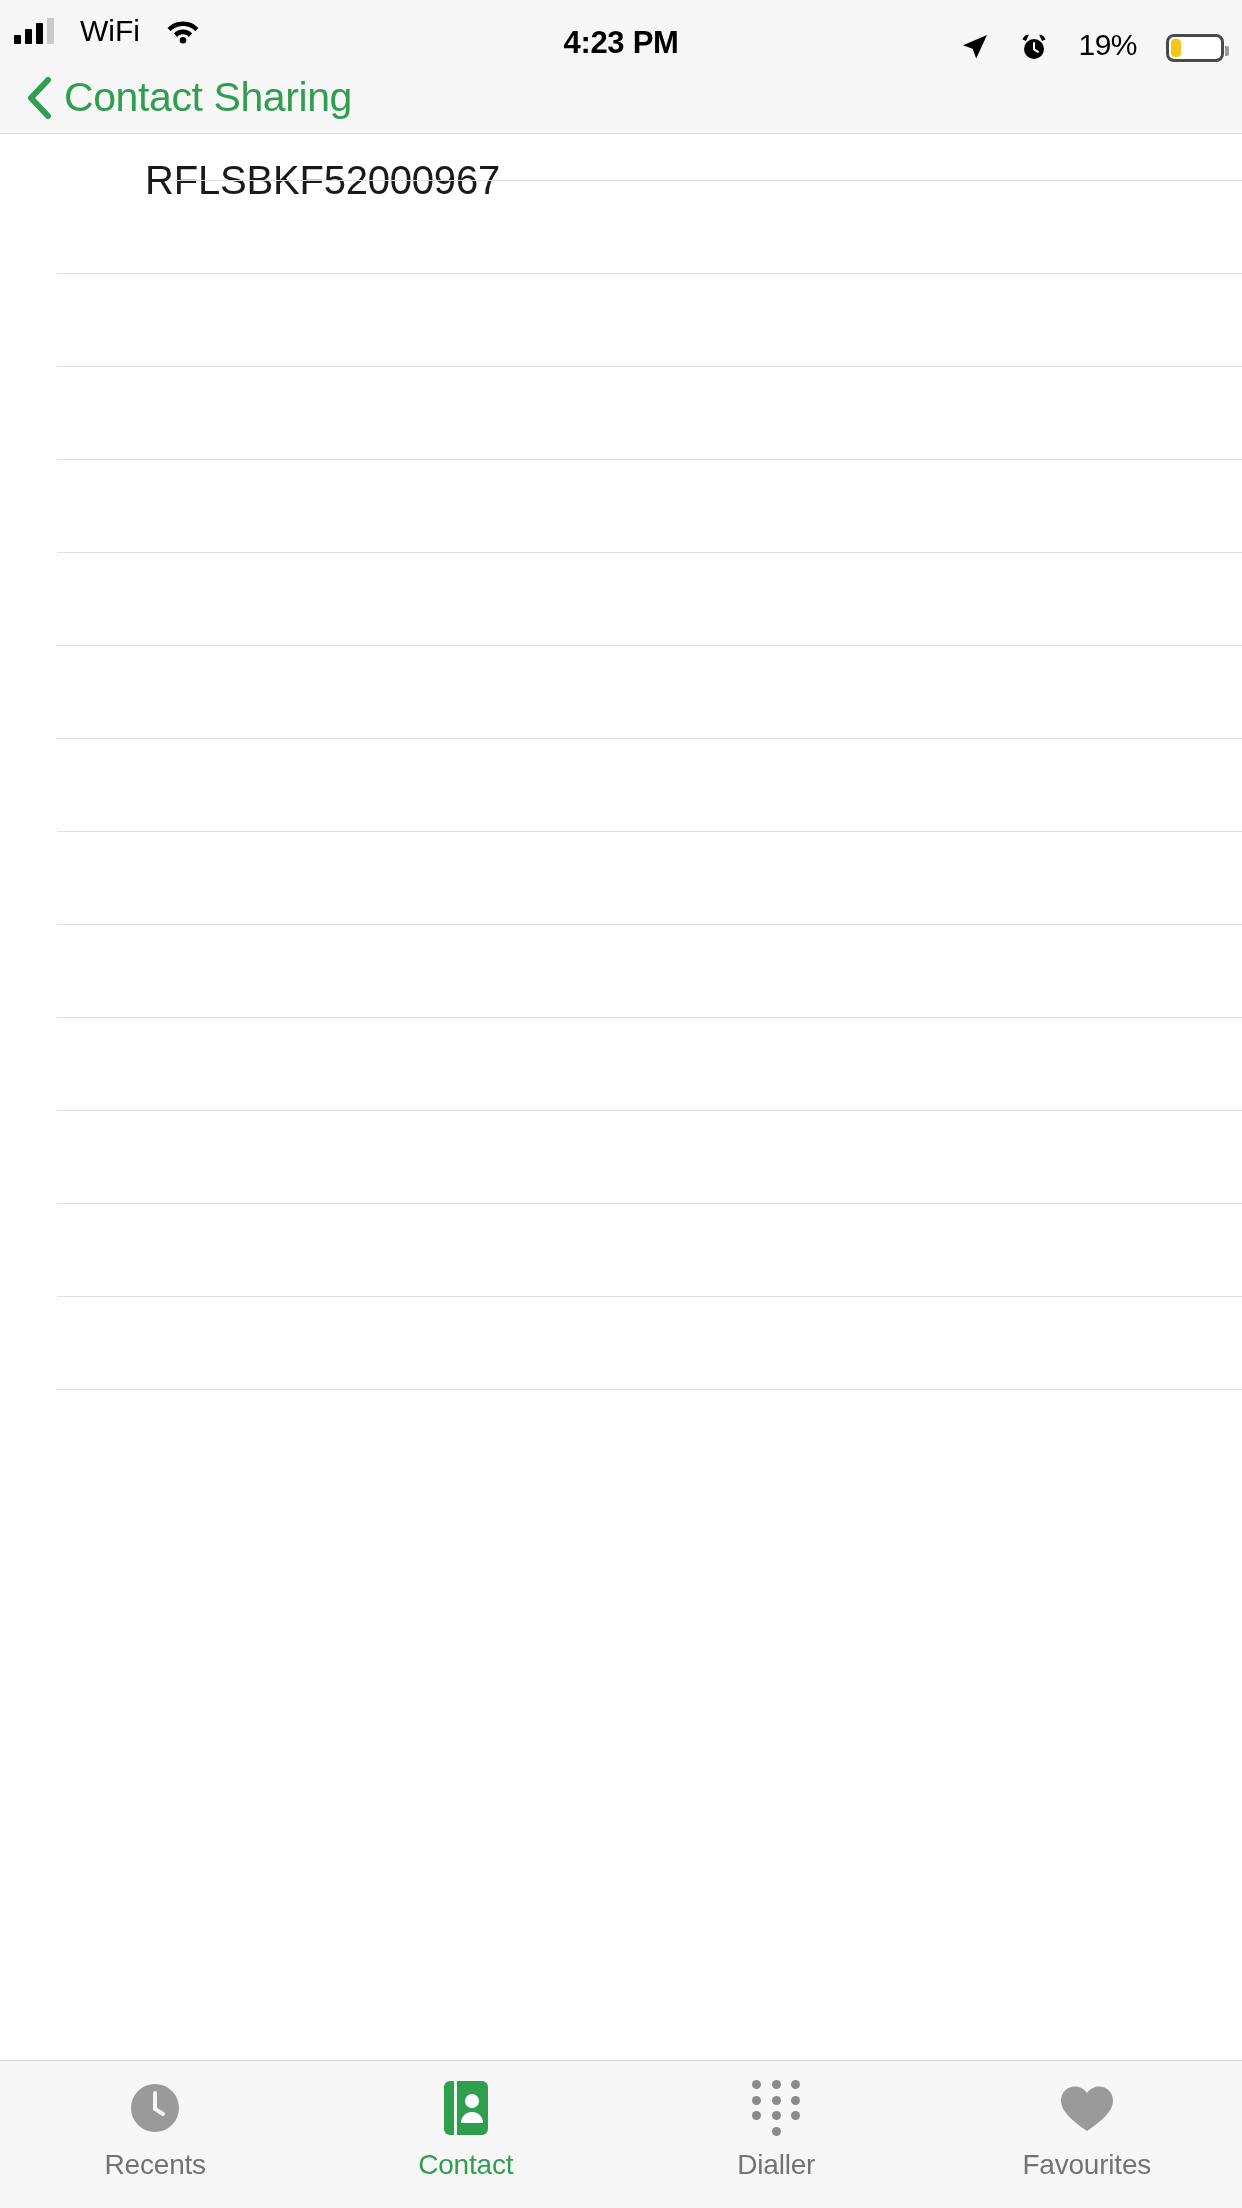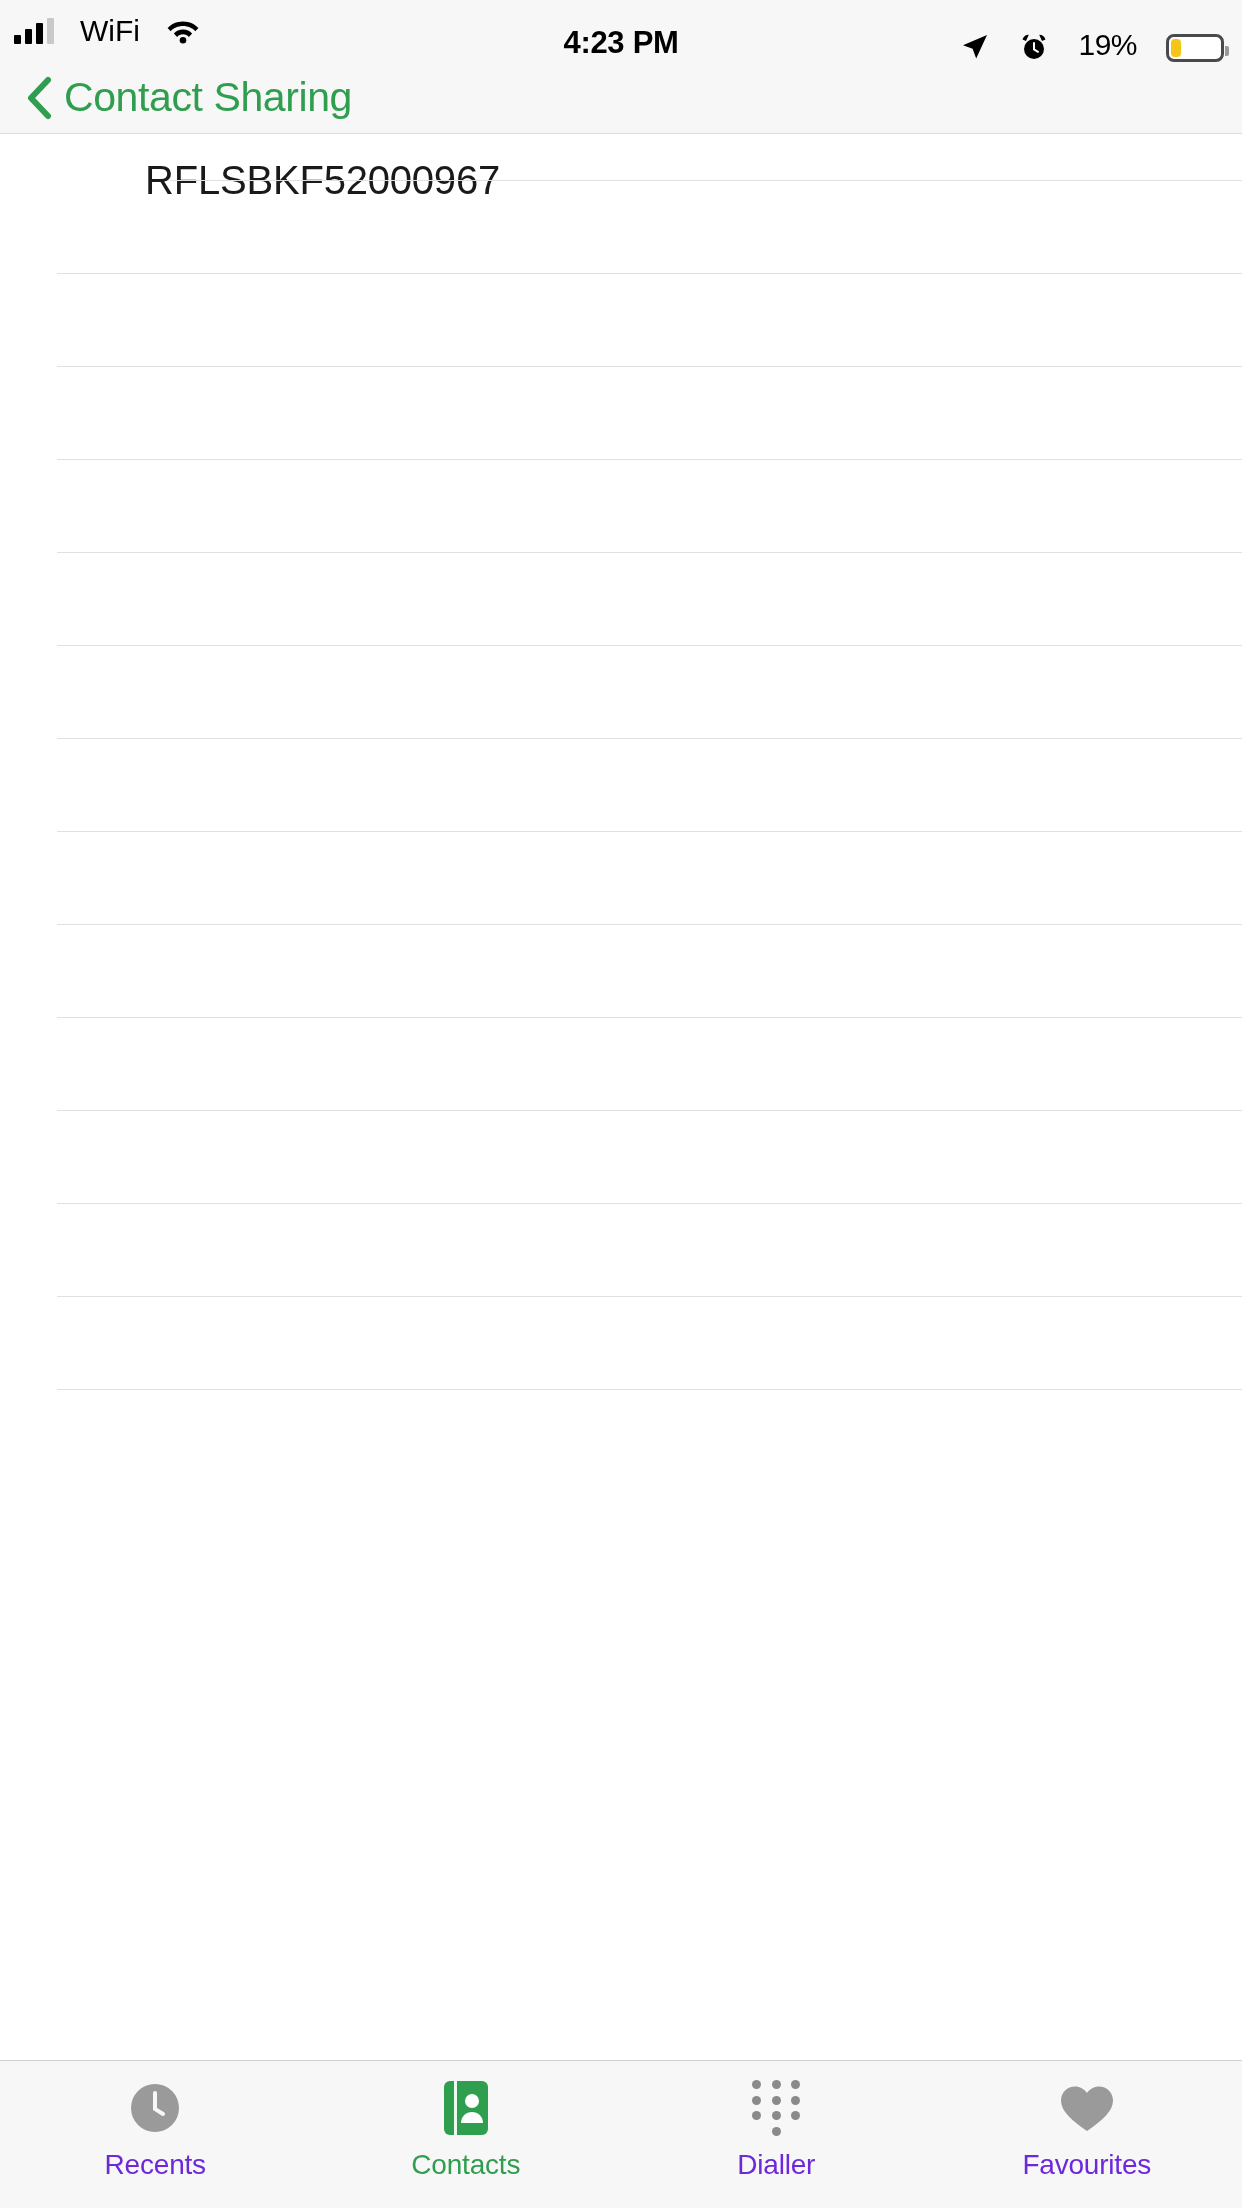--- a/index.html
+++ b/index.html
@@ -63,21 +63,21 @@
   .sep-full { left:57px; }
 
   
   .tabbar {
     flex:0 0 148px; height:148px; background:#f7f7f7;
     border-top:1px solid #d2d2d2; display:flex; align-items:flex-start;
     padding-top:18px;
   }
   .tab { flex:1 1 20%; display:flex; flex-direction:column; align-items:center; gap:12px; cursor:pointer; }
   .tab-icon { height:58px; display:flex; align-items:center; justify-content:center; }
-  .tab-label { font-size:28px; color:#6d28d9; letter-spacing:-0.2px; }
+  .tab-label { font-size:28px; color:#737373; letter-spacing:-0.2px; }
   .tab.active .tab-label { color:#2f9e4f; }
 
   .ic-clock { width:54px; height:54px; }
   .ic-book  { width:48px; height:58px; }
   .ic-heart { width:58px; height:54px; }
   .ic-gear  { width:56px; height:56px; }
   .keypad { width:52px; height:58px; display:grid; grid-template-columns:repeat(3,1fr); grid-template-rows:repeat(4,1fr); gap:4px 6px; }
   .keypad b { display:block; width:9px; height:9px; border-radius:50%; background:#8a8a8a; justify-self:center; align-self:center; }
   .keypad b.blank { background:transparent; }
 </style>
@@ -194,21 +194,21 @@
 
     <div class="tab active">
       <span class="tab-icon">
         <svg class="ic-book" viewBox="0 0 48 58">
           <rect x="2" y="2" width="44" height="54" rx="6" fill="#2f9e4f"></rect>
           <rect x="12" y="2" width="3" height="54" fill="#eafaee"></rect>
           <circle cx="30" cy="22" r="7" fill="#ffffff"></circle>
           <path d="M19 44c0-6.5 5-11 11-11s11 4.5 11 11z" fill="#ffffff"></path>
         </svg>
       </span>
-      <span class="tab-label">Contacts</span>
+      <span class="tab-label">Contact</span>
     </div>
 
     <div class="tab">
       <span class="tab-icon">
         <span class="keypad">
           <b></b>
             <b></b>
             <b></b>
           <b></b>
             <b></b>

